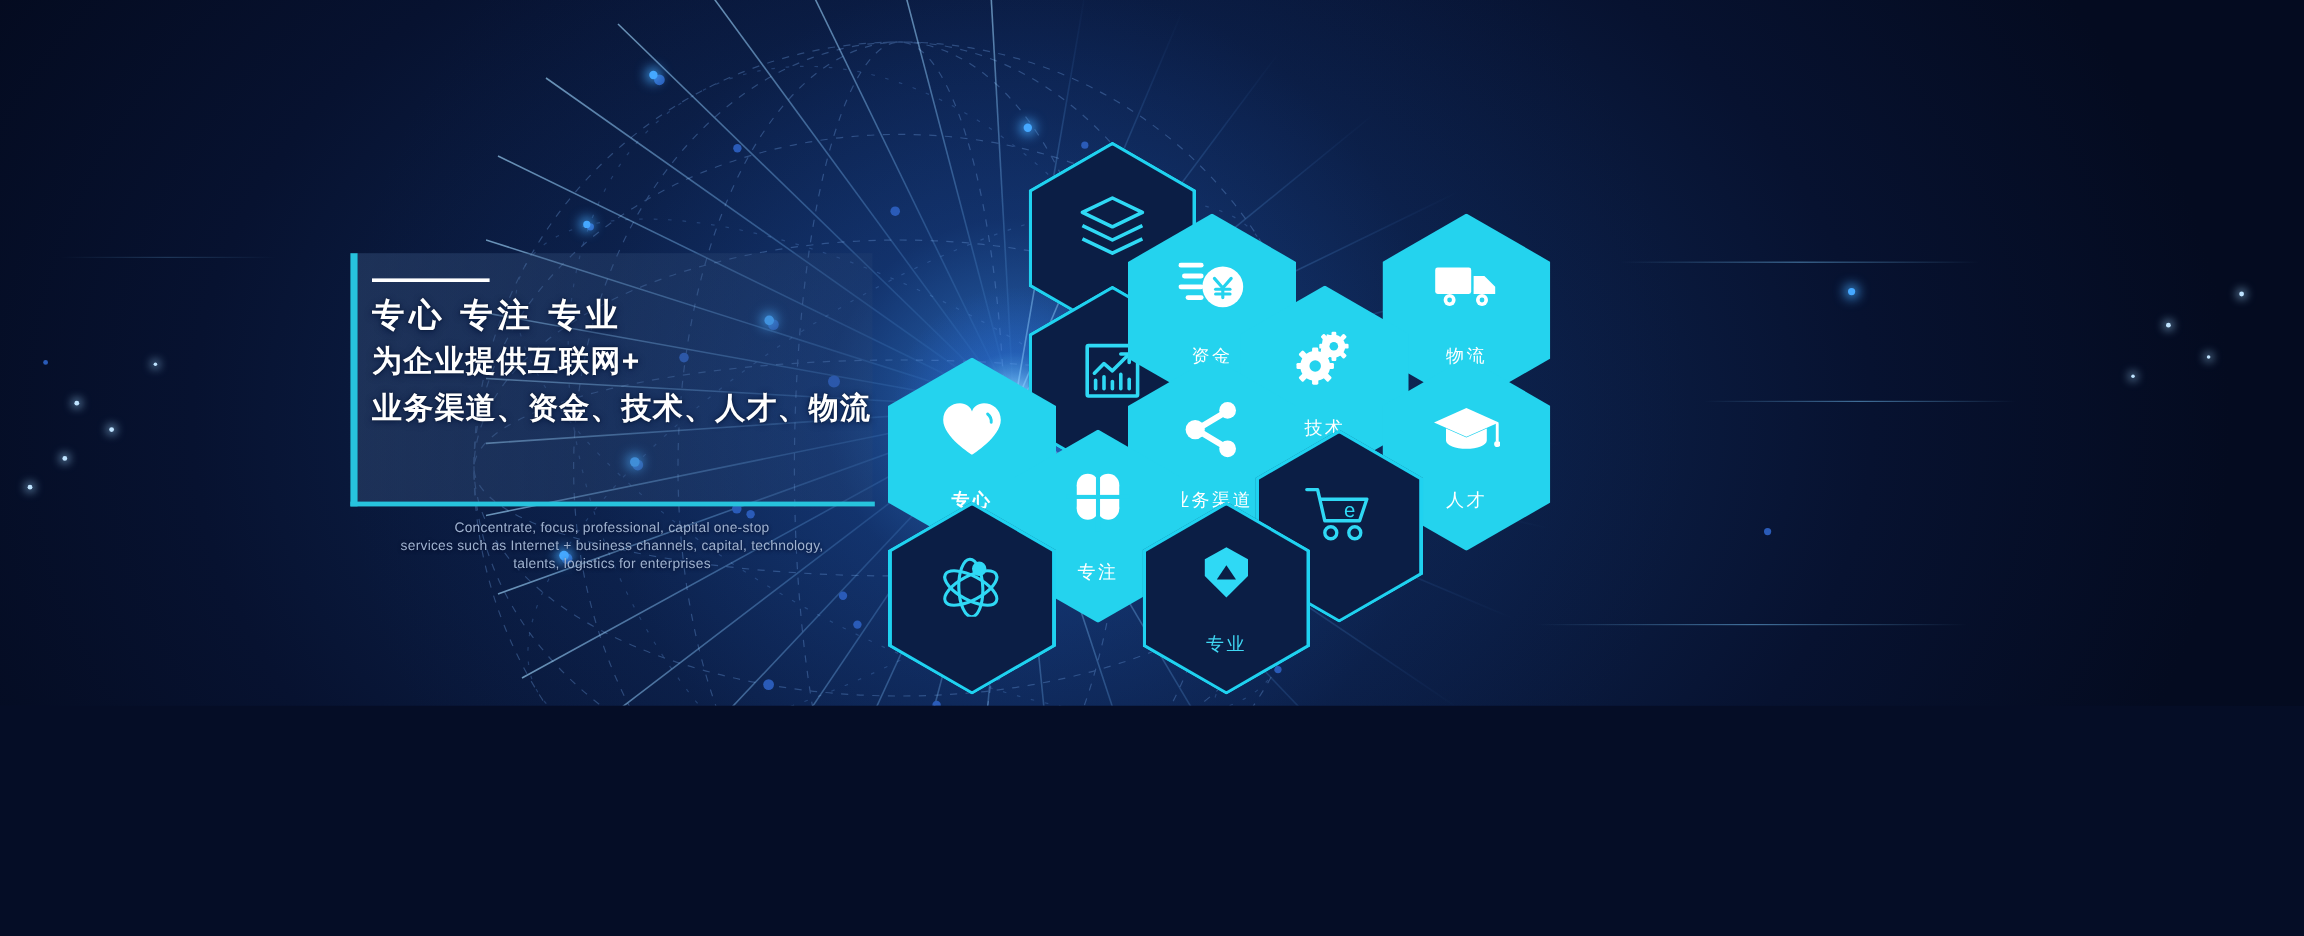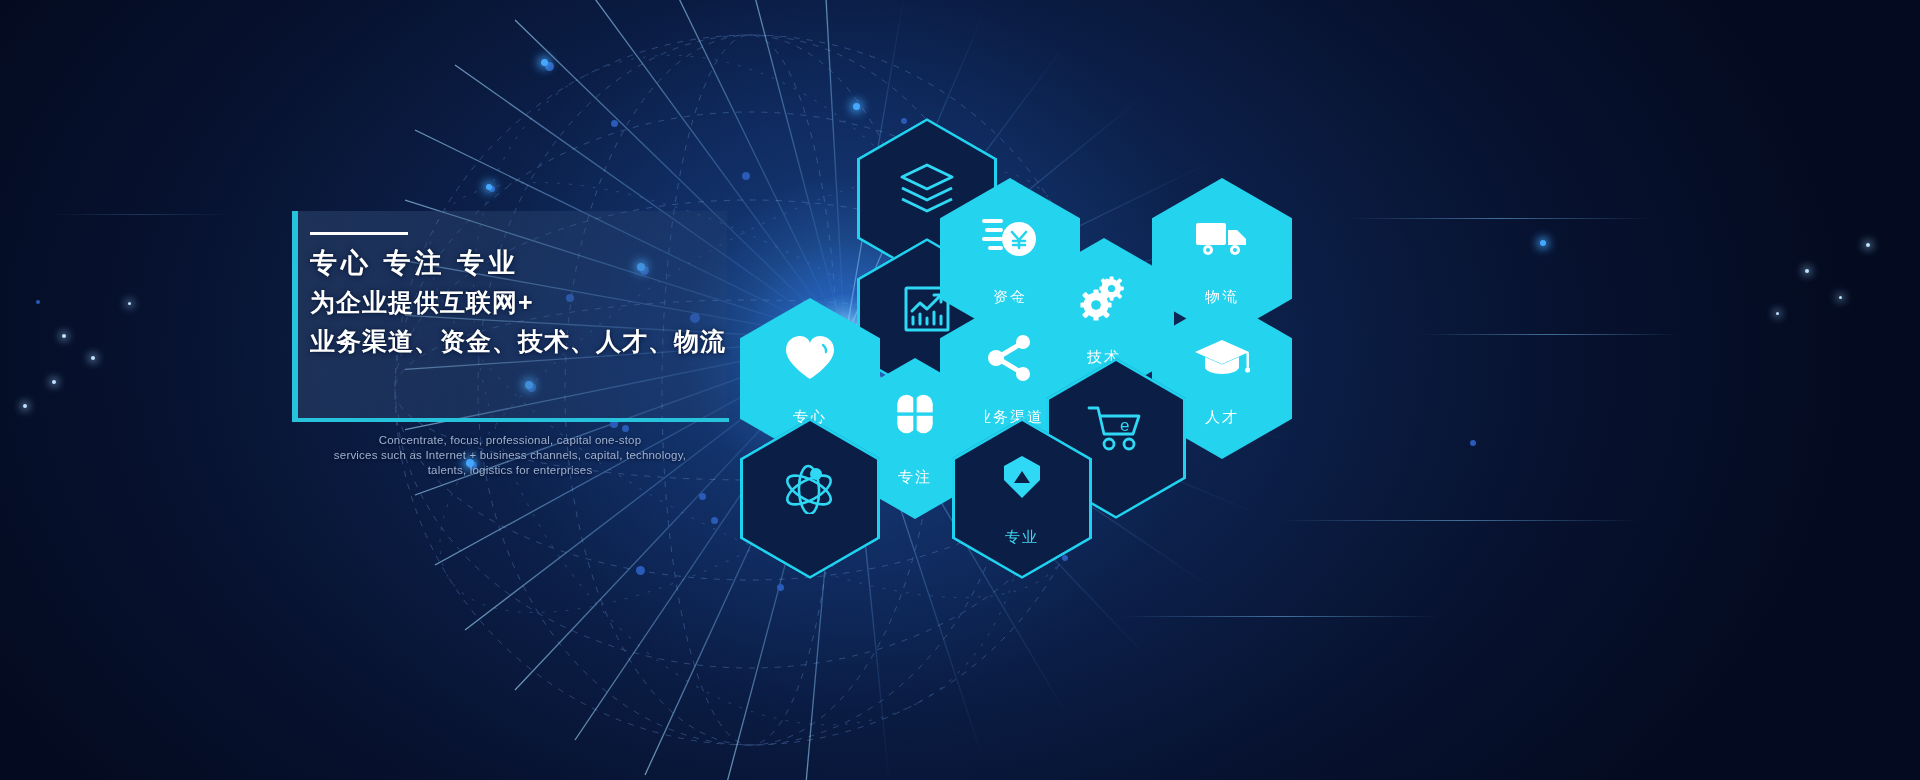--- a/index.html
+++ b/index.html
@@ -1,20 +1,20 @@
 <!DOCTYPE html>
 <html><head>
 <meta charset="utf-8">
 <style>
   * { margin:0; padding:0; box-sizing:border-box; }
   html,body { width:1920px; height:780px; overflow:hidden; background:#050d26; }
   body { font-family:"Liberation Sans","DejaVu Sans",sans-serif; }
 
   .stage{
-    position:relative; width:1920px; height:780px; overflow:hidden;
+    position:relative; width:1920px; height:588px; overflow:hidden;
     background:
       radial-gradient(circle at 845px 340px, rgba(60,150,255,.55) 0%, rgba(30,90,200,.22) 14%, rgba(12,40,110,.08) 32%, rgba(0,0,0,0) 50%),
       radial-gradient(ellipse 1000px 700px at 860px 350px, #13305e 0%, #0c2048 40%, #071230 70%, #040b20 100%),
       linear-gradient(120deg,#040a1e 0%,#061030 30%,#0a1b42 55%,#061132 78%,#03081c 100%);
   }
 
   
   .globe{ position:absolute; left:370px; top:10px; width:760px; height:760px; opacity:.62; }
   .globe svg{ width:100%; height:100%; }
 
@@ -56,21 +56,21 @@
   }
   .panel-lines{
     position:absolute; left:310px; top:243px; width:430px;
   }
   .ln{
     color:#ffffff; font-weight:bold; letter-spacing:.5px;
     text-shadow:0 1px 6px rgba(0,20,60,.85), 0 0 2px rgba(0,0,0,.6);
     white-space:nowrap;
   }
   .ln1{ font-size:27px; line-height:40px; letter-spacing:4px; }
-  .ln2,.ln3,.ln4{ font-size:25px; line-height:39px; letter-spacing:1px; }
+  .ln2,.ln3,.ln4{ font-size:25px; line-height:39px; letter-spacing:1px;font-family:Liberation Mono, monospace; }
   .panel-underline{
     position:absolute; left:292px; top:418px; width:437px; height:4px; background:#27c3dd;
   }
 
   .subtitle{
     position:absolute; left:330px; top:433px; width:360px; text-align:center;
     color:#9fb2cf; font-size:11.5px; line-height:15px; letter-spacing:.2px;
     text-shadow:0 1px 3px rgba(0,10,40,.9);
   }
   .subtitle div{ white-space:nowrap; }
@@ -403,21 +403,21 @@
               <path d="M11 20 v10 c0 4 8 7 17 7 s17 -3 17 -7 v-10 l-17 7.5 z"></path>
               <rect x="52.5" y="15" width="2.4" height="16" rx="1.2"></rect>
               <circle cx="53.7" cy="33" r="2.6"></circle>
             </g>
           </svg>
         </div>
         <div class="hex-label">人才</div>
       </div>
     </div>
 
-    <div class="hex solid" style="left:740px;top:298px;">
+    <div class="hex solid" style="left:740px;top:298px;font-weight:bold;">
       <div class="hex-inner">
         <div class="hex-icon">
           <svg width="54" height="48" viewBox="0 0 54 48">
             <path d="M27 45 C27 45 3 30 3 16 C3 7 10 2 17 2 C22 2 26 5 27 9 C28 5 32 2 37 2 C44 2 51 7 51 16 C51 30 27 45 27 45 Z" fill="#ffffff"></path>
             <path d="M40 11 a8 8 0 0 1 3 7" fill="none" stroke="#24d3ee" stroke-width="2.4" stroke-linecap="round"></path>
           </svg>
         </div>
         <div class="hex-label">专心</div>
       </div>
     </div>

